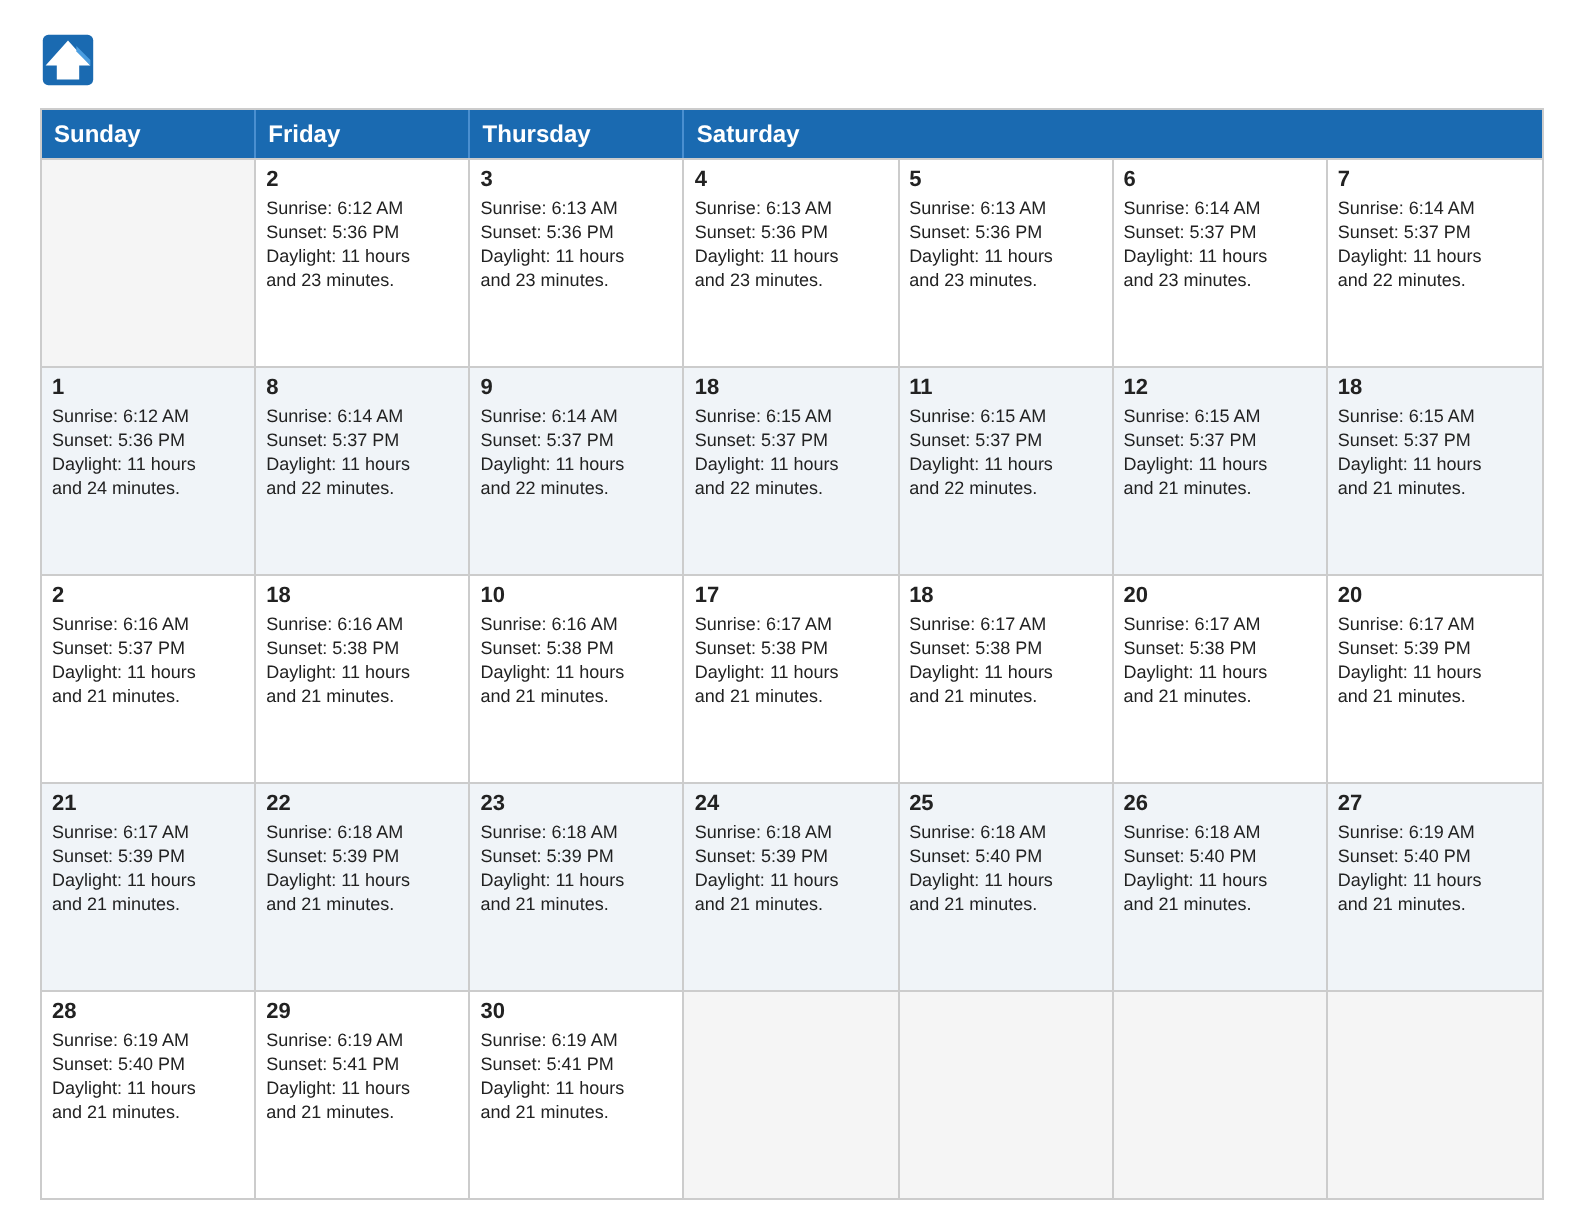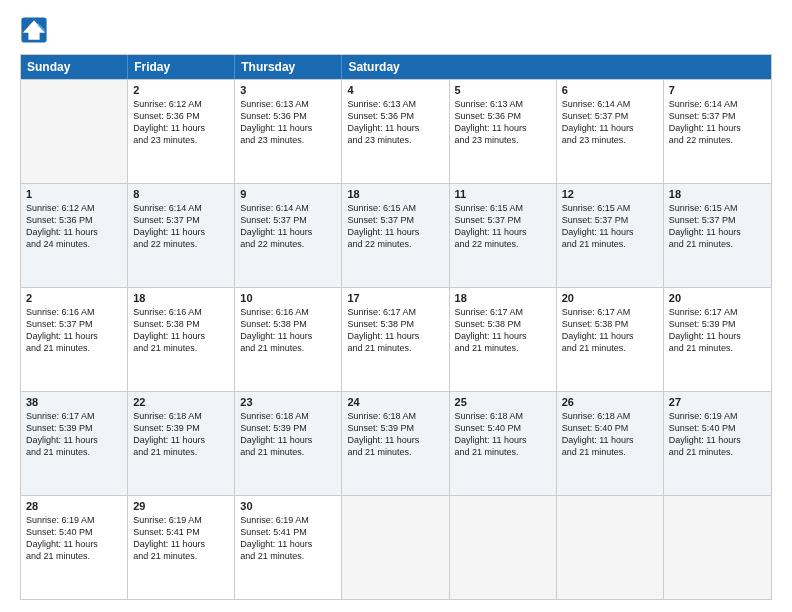--- a/index.html
+++ b/index.html
@@ -275,21 +275,21 @@
           <div class="cal-cell">
             <span class="day-num">20</span>
             <div class="cell-text" style="white-space: pre-line;">Sunrise: 6:17 AM
 Sunset: 5:39 PM
 Daylight: 11 hours
 and 21 minutes.</div>
           </div>
         </div>
         <div class="cal-row">
           <div class="cal-cell shaded">
-            <span class="day-num">38</span>
+            <span class="day-num">21</span>
             <div class="cell-text" style="white-space: pre-line;">Sunrise: 6:17 AM
 Sunset: 5:39 PM
 Daylight: 11 hours
 and 21 minutes.</div>
           </div>
           <div class="cal-cell shaded">
             <span class="day-num">22</span>
             <div class="cell-text" style="white-space: pre-line;">Sunrise: 6:18 AM
 Sunset: 5:39 PM
 Daylight: 11 hours

